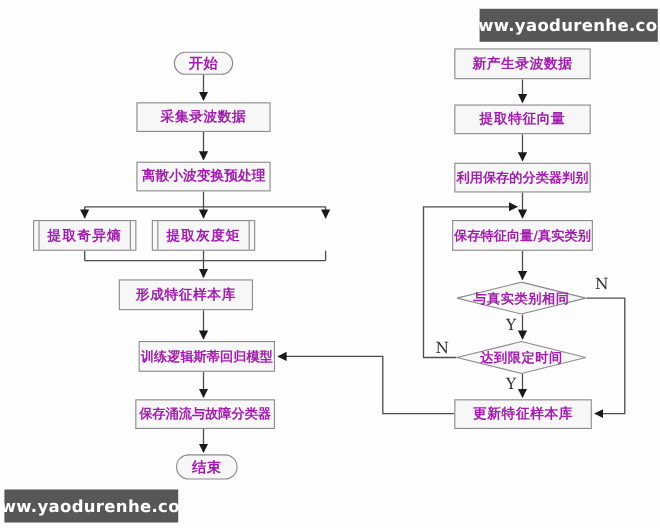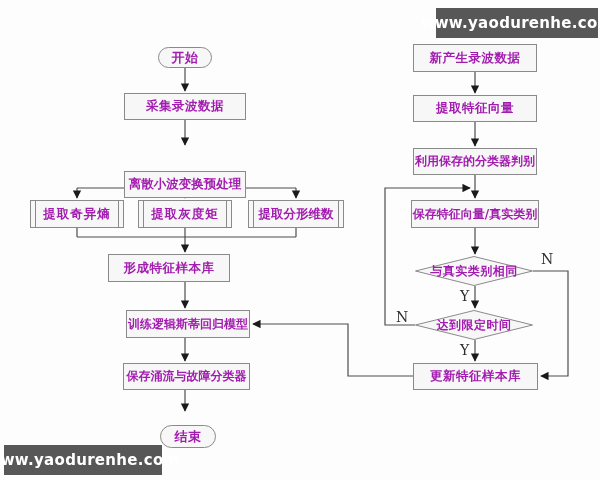--- a/index.html
+++ b/index.html
@@ -74,35 +74,34 @@
       <path d="M415,325 L385,325 L385,188 L470,188" marker-end="url(#arr)"></path>
       <path d="M475,340 L475,361" marker-end="url(#arr)"></path>
       <path d="M413,376 L348,376 L348,324 L253,324" marker-end="url(#arr)"></path>
     </g>
   </svg>
 
   <div class="node oval" style="left:158px;top:47px;width:54px;height:21px;">开始</div>
 
   <div class="node" style="left:124px;top:93px;width:122px;height:27px;">采集录波数据</div>
 
-  <div class="node" style="left:124px;top:147px;width:122px;height:27px;letter-spacing:0;margin-top:24px;">离散小波变换预处理</div>
+  <div class="node" style="left:124px;top:147px;width:122px;height:27px;letter-spacing:0;">离散小波变换预处理</div>
 
   <div class="node predef" style="left:30px;top:200px;width:94px;height:28px;">提取奇异熵</div>
 
   <div class="node predef" style="left:138px;top:200px;width:94px;height:28px;">提取灰度矩</div>
 
-  <div class="node predef" style="left:248px;top:200px;width:96px;height:28px;letter-spacing:0;">提取分形维数</div>
 
   <div class="node" style="left:108px;top:254px;width:122px;height:28px;">形成特征样本库</div>
 
   <div class="node" style="left:126px;top:310px;width:124px;height:28px;letter-spacing:0;font-size:12px;">训练逻辑斯蒂回归模型</div>
 
   <div class="node" style="left:123px;top:363px;width:127px;height:27px;letter-spacing:0;font-size:12px;">保存涌流与故障分类器</div>
 
-  <div class="node oval" style="left:160px;top:425px;width:56px;height:23px;">结束</div>
+  <div class="node oval" style="left:160px;top:413px;width:56px;height:23px;">结束</div>
 
   <div class="node" style="left:413px;top:44px;width:124px;height:28px;">新产生录波数据</div>
 
   <div class="node" style="left:413px;top:95px;width:124px;height:27px;">提取特征向量</div>
 
   <div class="node" style="left:413px;top:148px;width:124px;height:27px;letter-spacing:0;font-size:12px;">利用保存的分类器判别</div>
 
   <div class="node" style="left:411px;top:200px;width:128px;height:28px;letter-spacing:0;font-size:12px;">保存特征向量/真实类别</div>
 
   <div class="node diamond" style="left:415px;top:256px;width:118px;height:30px;">

